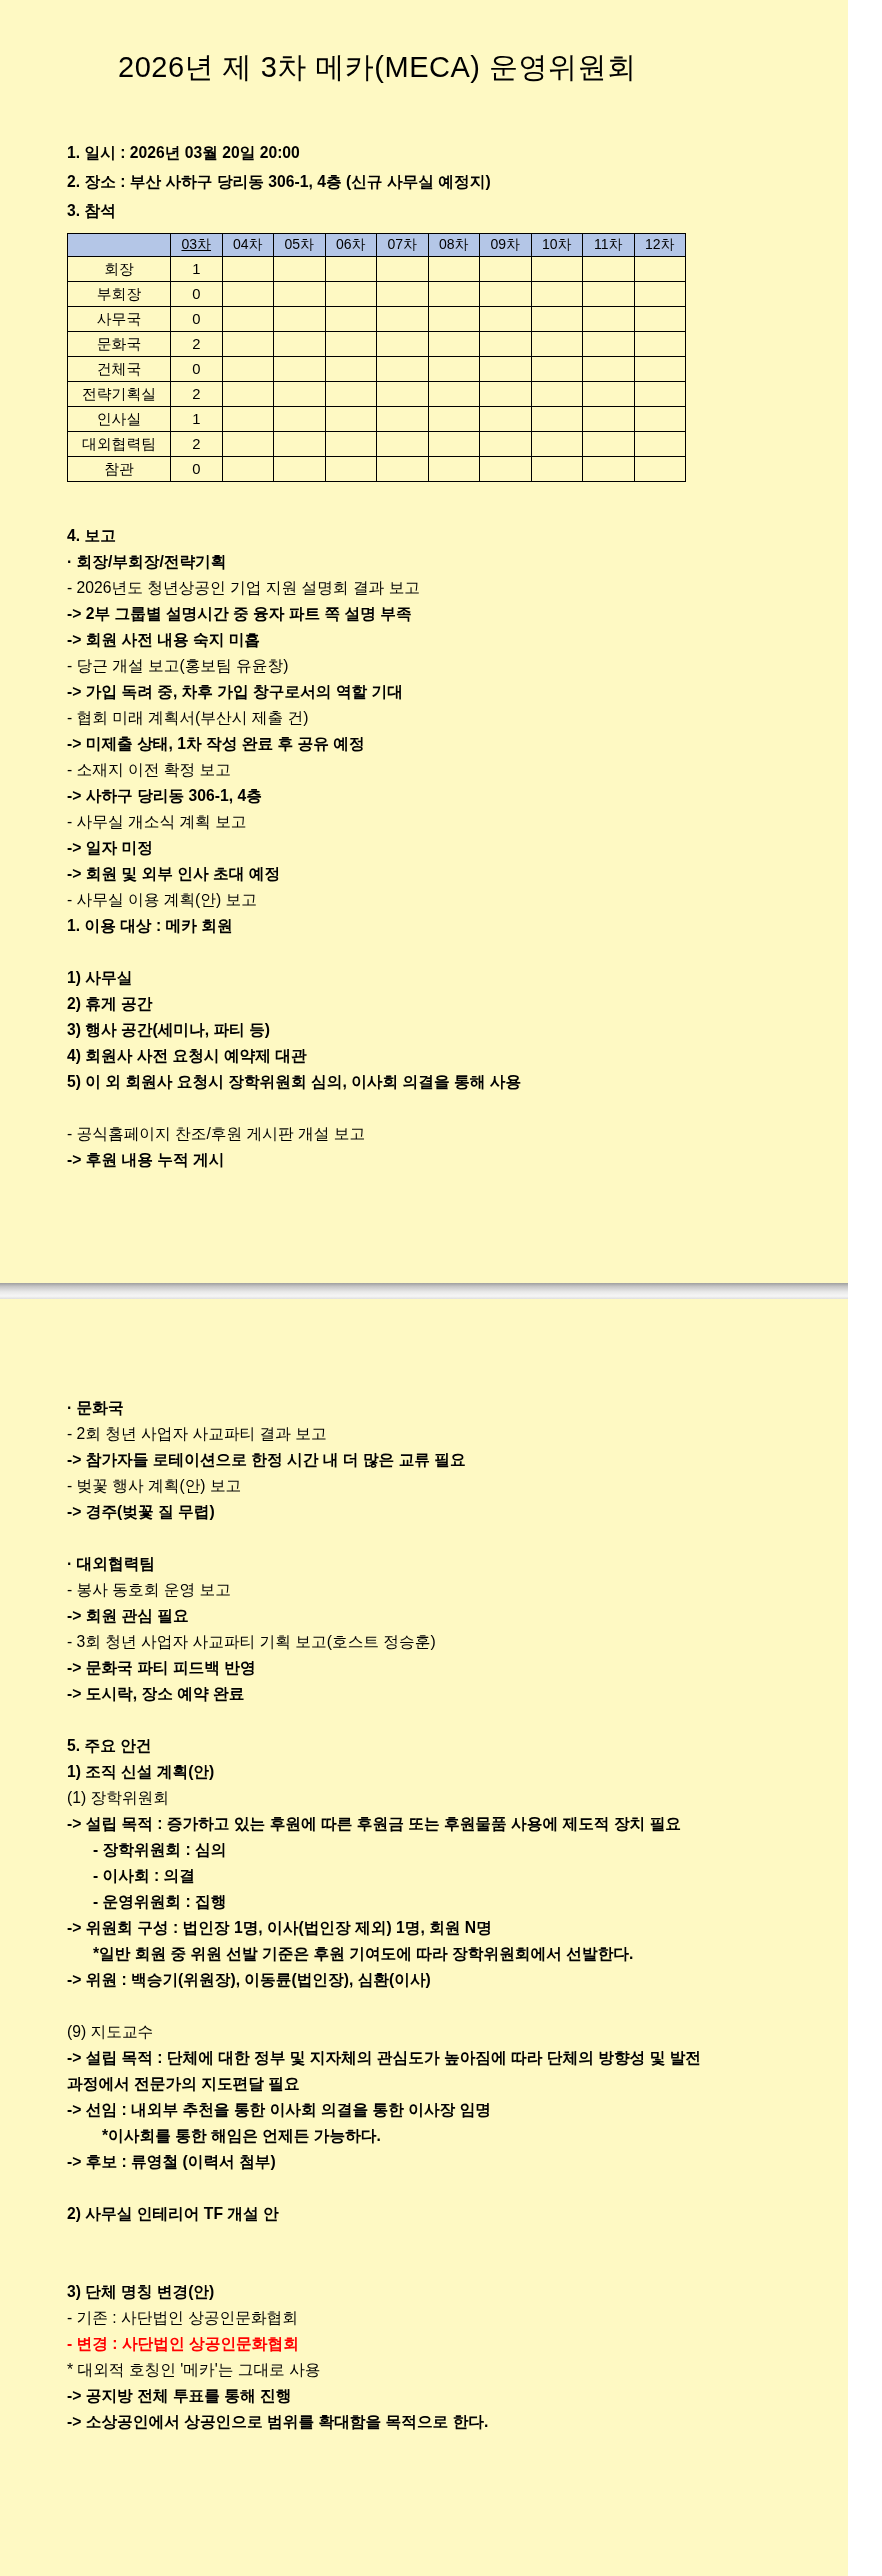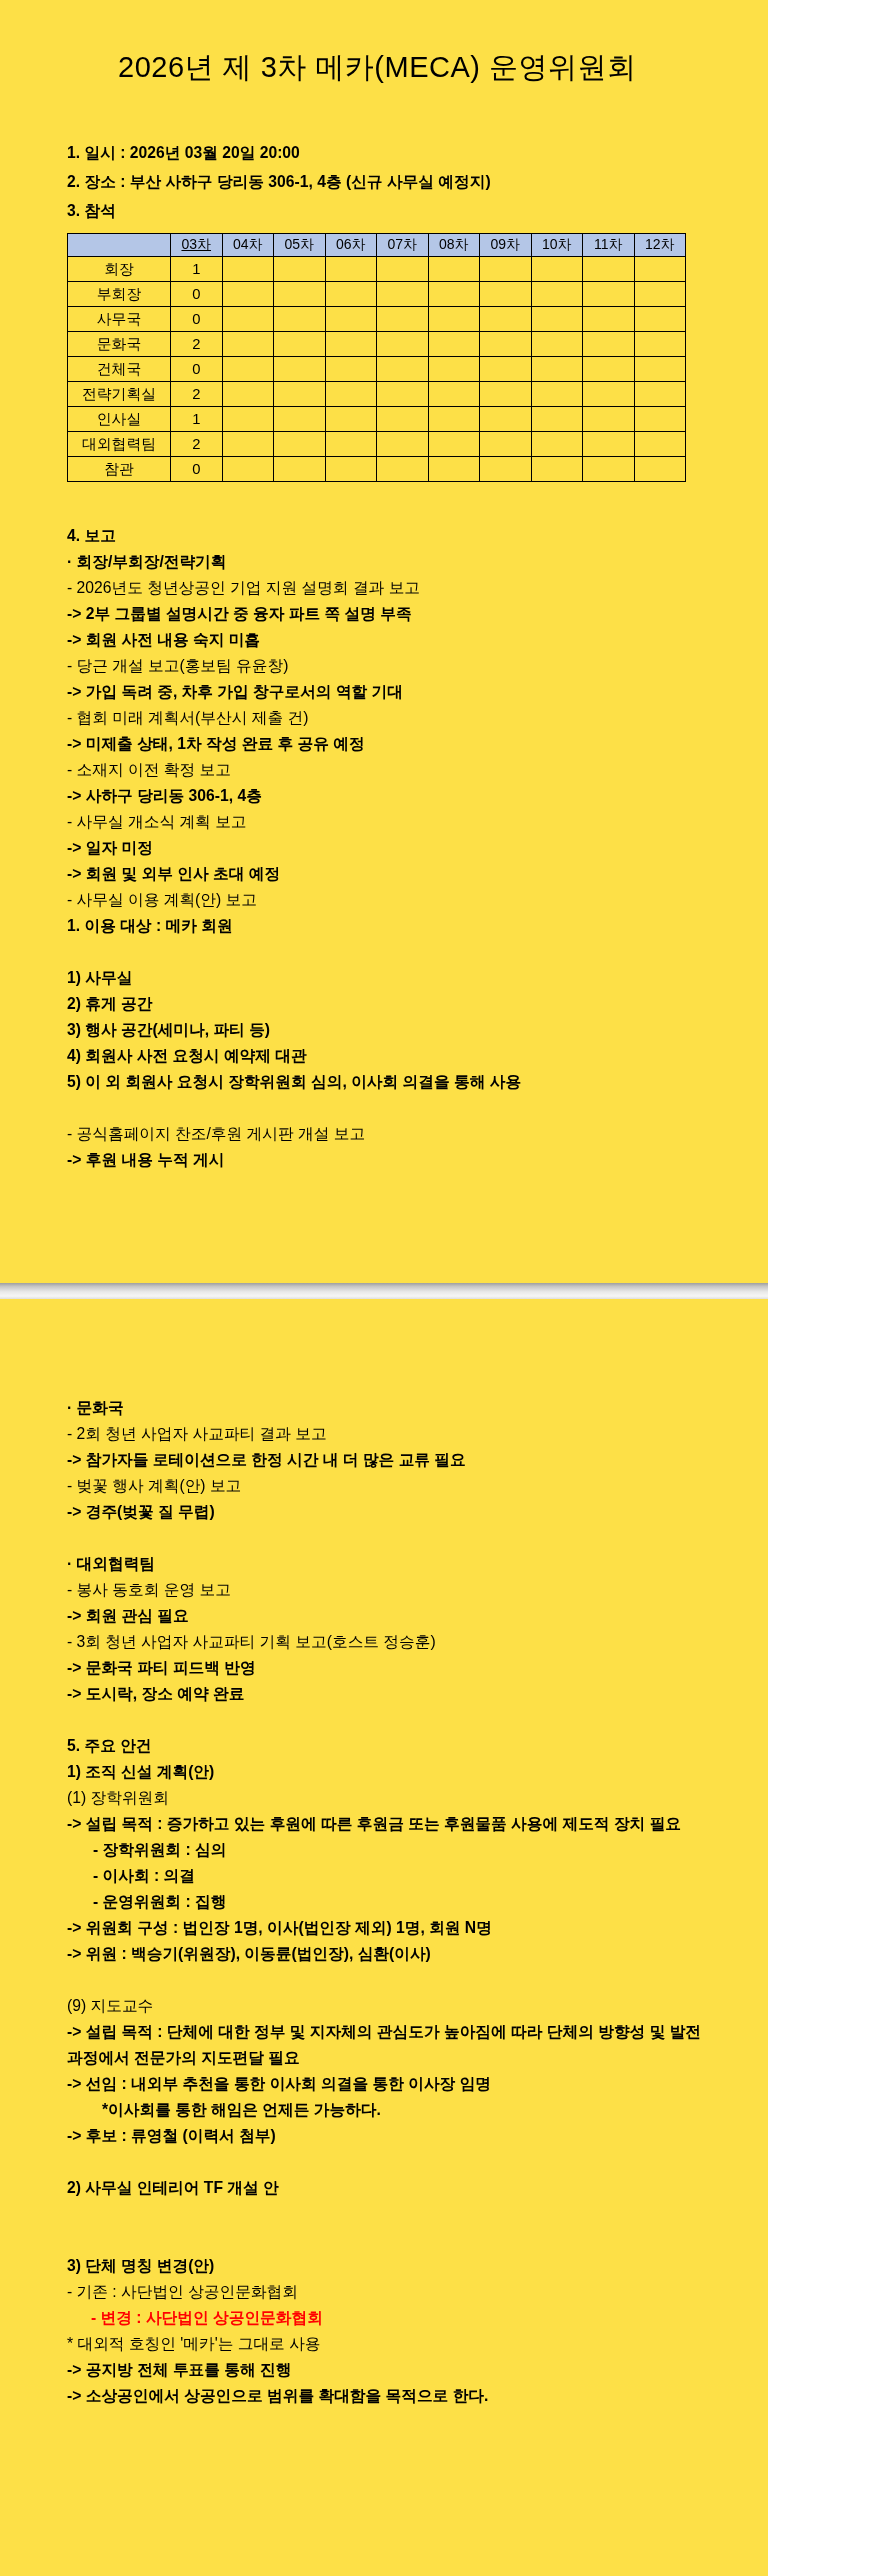--- a/index.html
+++ b/index.html
@@ -1,23 +1,22 @@
 <!DOCTYPE html>
 <html style="font-size:14.8px"><head>
 <meta charset="utf-8">
 <style>
   html,body{margin:0;padding:0;background:#ffffff;}
   #canvas{
     position:relative;
-    width:750px;height:2576px;
-    background:#fde047;
+    width:848px;height:2576px;
+    background:#fef9c3;
     font-family:"Liberation Sans", sans-serif;
     color:#000;
     overflow:hidden;
-    padding-left:18px;
   }
   .doc-title{
     position:absolute;top:48px;left:118px;
     font-size:29px;font-weight:400;letter-spacing:0.5px;
     white-space:pre;
   }
   .meta-block{
     position:absolute;top:138px;left:67px;
   }
   .meta-line{
@@ -262,34 +261,35 @@
       <div class="line bold">-&gt; 도시락, 장소 예약 완료</div>
       <div class="line blank"></div>
       <div class="line bold">5. 주요 안건</div>
       <div class="line bold">1) 조직 신설 계획(안)</div>
       <div class="line normal">(1) 장학위원회</div>
       <div class="line bold">-&gt; 설립 목적 : 증가하고 있는 후원에 따른 후원금 또는 후원물품 사용에 제도적 장치 필요</div>
       <div class="line bold ind1">- 장학위원회 : 심의</div>
       <div class="line bold ind1">- 이사회 : 의결</div>
       <div class="line bold ind1">- 운영위원회 : 집행</div>
       <div class="line bold">-&gt; 위원회 구성 : 법인장 1명, 이사(법인장 제외) 1명, 회원 N명</div>
+      <div class="line bold ind1">*일반 회원 중 위원 선발 기준은 후원 기여도에 따라 장학위원회에서 선발한다.</div>
       <div class="line bold">-&gt; 위원 : 백승기(위원장), 이동륜(법인장), 심환(이사)</div>
       <div class="line blank"></div>
       <div class="line normal">(9) 지도교수</div>
       <div class="line bold">-&gt; 설립 목적 : 단체에 대한 정부 및 지자체의 관심도가 높아짐에 따라 단체의 방향성 및 발전</div>
       <div class="line bold">과정에서 전문가의 지도편달 필요</div>
       <div class="line bold">-&gt; 선임 : 내외부 추천을 통한 이사회 의결을 통한 이사장 임명</div>
       <div class="line bold ind2">*이사회를 통한 해임은 언제든 가능하다.</div>
       <div class="line bold">-&gt; 후보 : 류영철 (이력서 첨부)</div>
       <div class="line blank"></div>
       <div class="line bold">2) 사무실 인테리어 TF 개설 안</div>
       <div class="line blank"></div>
       <div class="line blank"></div>
       <div class="line bold">3) 단체 명칭 변경(안)</div>
       <div class="line normal">- 기존 : 사단법인 상공인문화협회</div>
-      <div class="line bold-red" style="color: rgb(255, 0, 0); margin-left: 24px;">- 변경 : 사단법인 상공인문화협회</div>
+      <div class="line bold-red" style="color: rgb(255, 0, 0);">- 변경 : 사단법인 상공인문화협회</div>
       <div class="line normal">* 대외적 호칭인 '메카'는 그대로 사용</div>
       <div class="line bold">-&gt; 공지방 전체 투표를 통해 진행</div>
       <div class="line bold">-&gt; 소상공인에서 상공인으로 범위를 확대함을 목적으로 한다.</div>
     </div>
 
 </div>
 
 
 </body></html>

